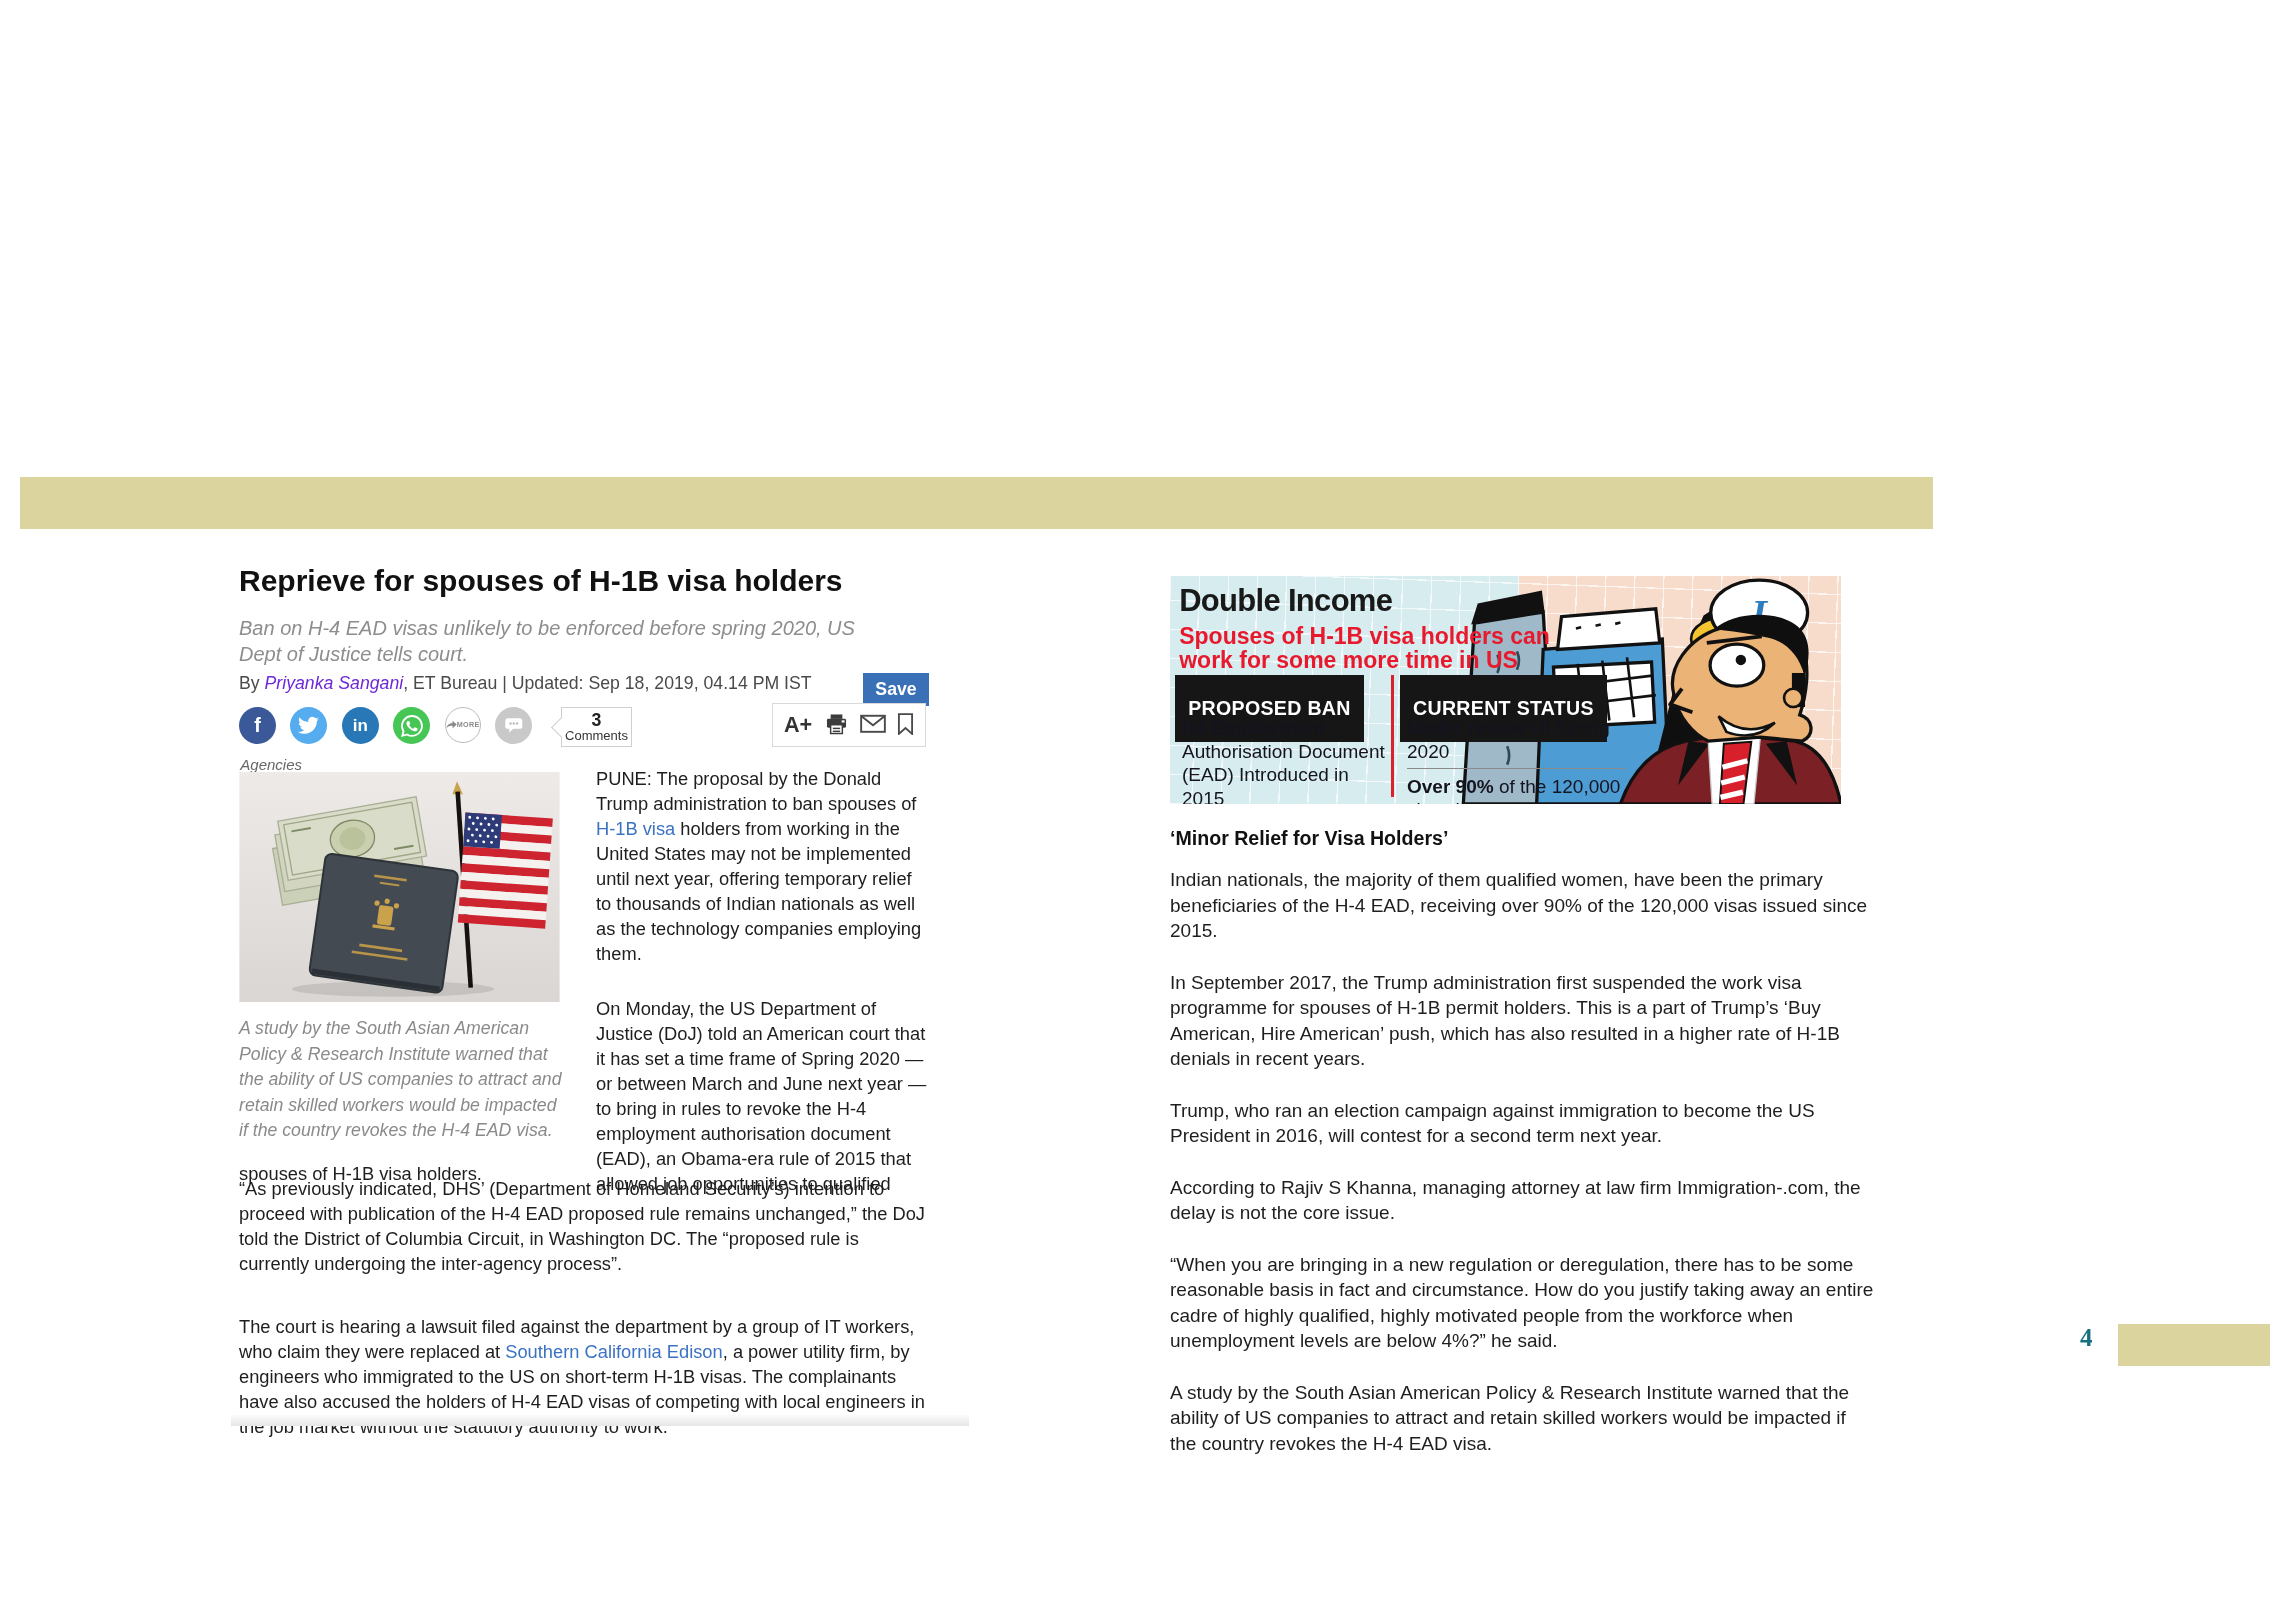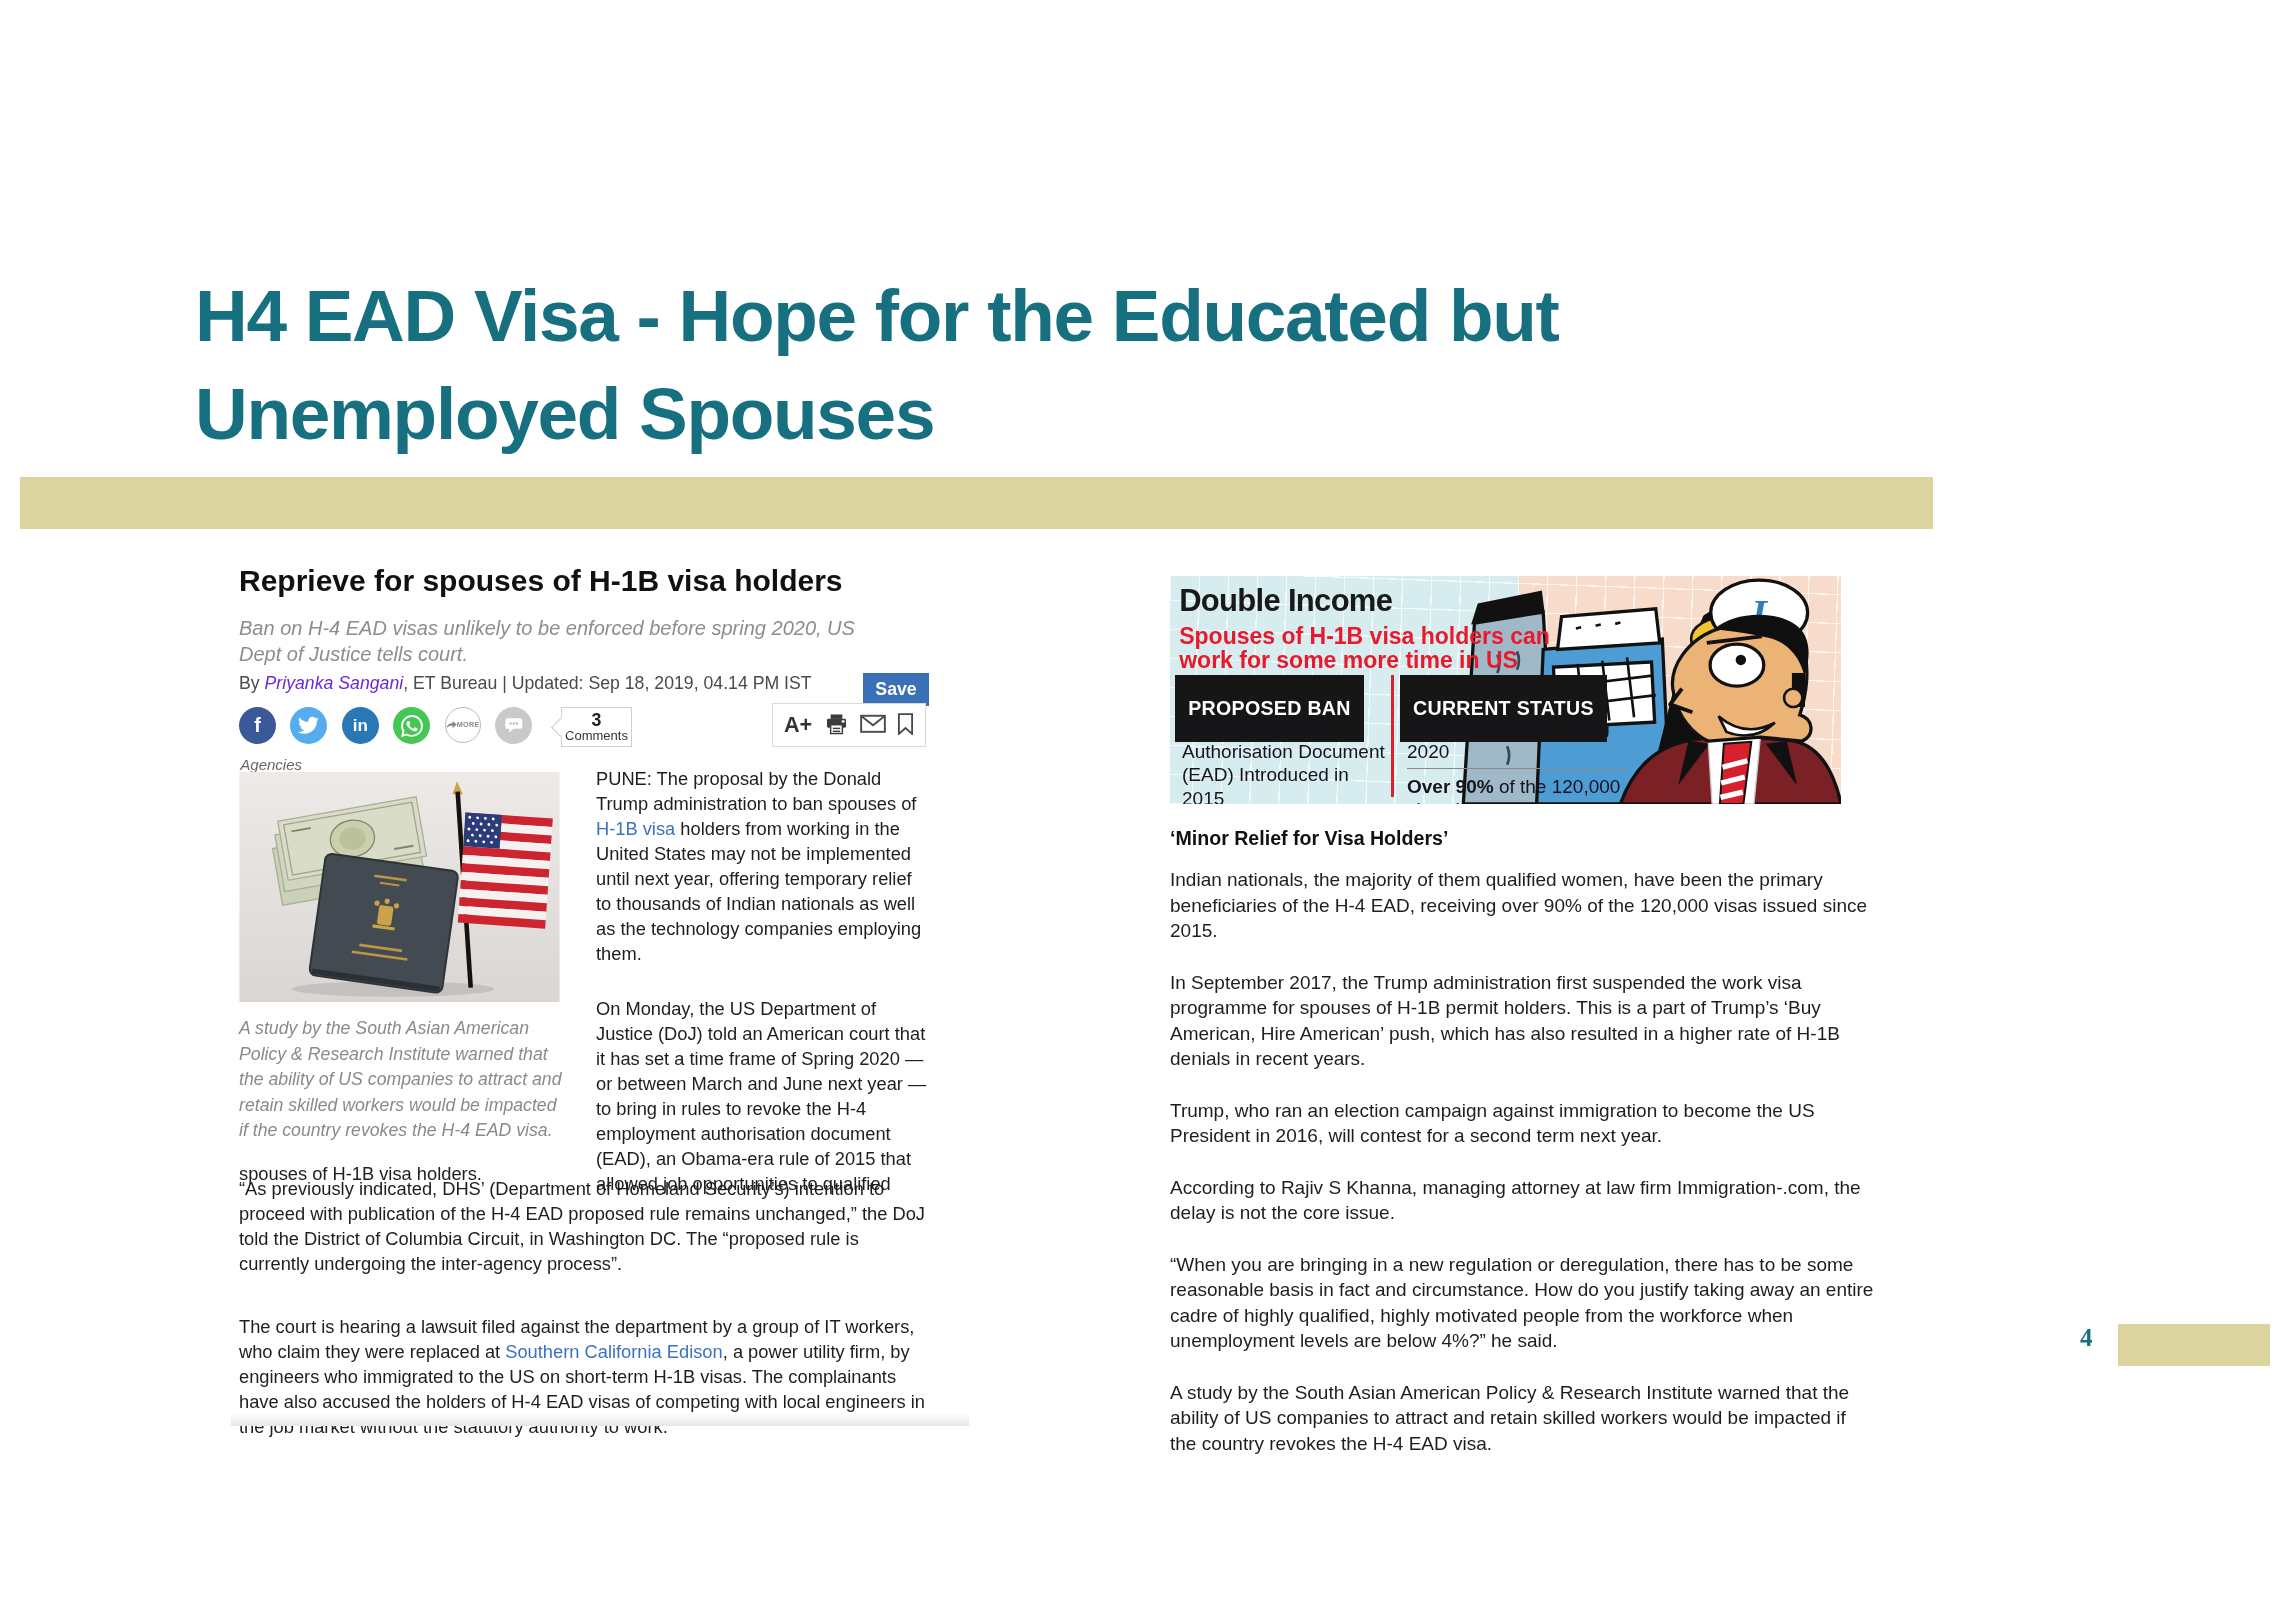--- a/index.html
+++ b/index.html
@@ -81,24 +81,20 @@
 
   .right-text{position:absolute;left:0;top:250px;width:707px;font-size:19px;line-height:25.5px;color:#1e1e1e;}
   .right-text h3{margin:0 0 15.7px 0;font-size:19.6px;font-weight:700;color:#111;}
   .right-text p{margin:0 0 26px 0;}
 </style>
 </head>
 <body>
 
 <div id="slide">
 
-  <div class="slide-title">
-    <div>H4 EAD Visa - Hope for the Educated but</div>
-    <div>Unemployed Spouses</div>
-  </div>
   <div class="accent-bar"></div>
 
   <div class="article">
 
     <div class="headline">Reprieve for spouses of H-1B visa holders</div>
     <div class="subtitle">Ban on H-4 EAD visas unlikely to be enforced before spring 2020, US Dept of Justice tells court.</div>
 
     <div class="byline"><span>By </span><span class="author">Priyanka Sangani</span><span>, ET Bureau | Updated: Sep 18, 2019, 04.14 PM IST</span></div>
 
     <div class="social-row">

